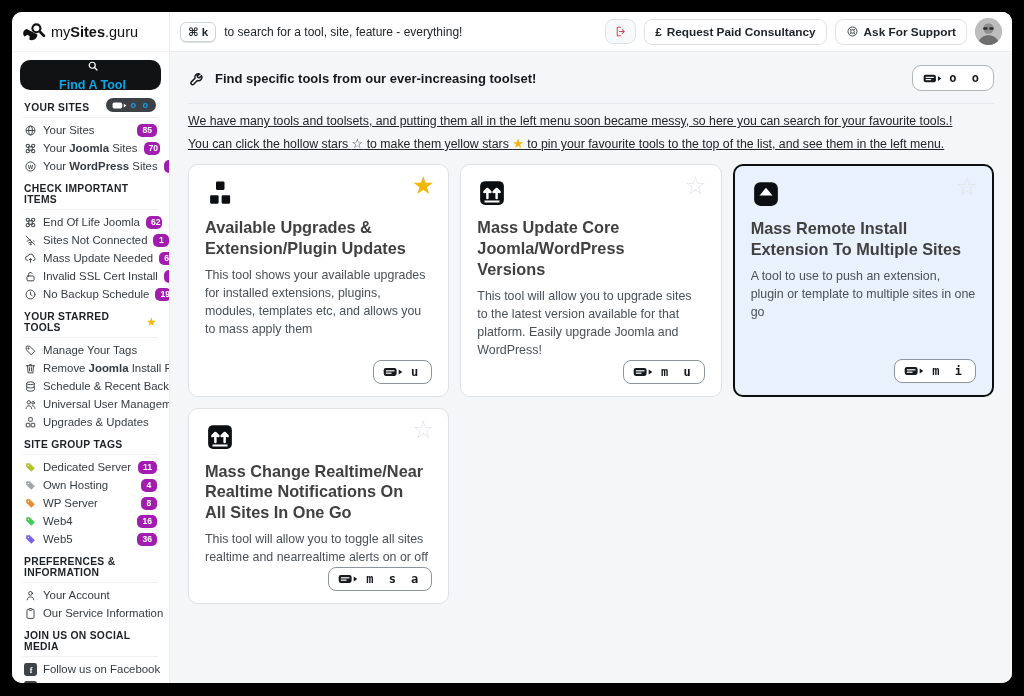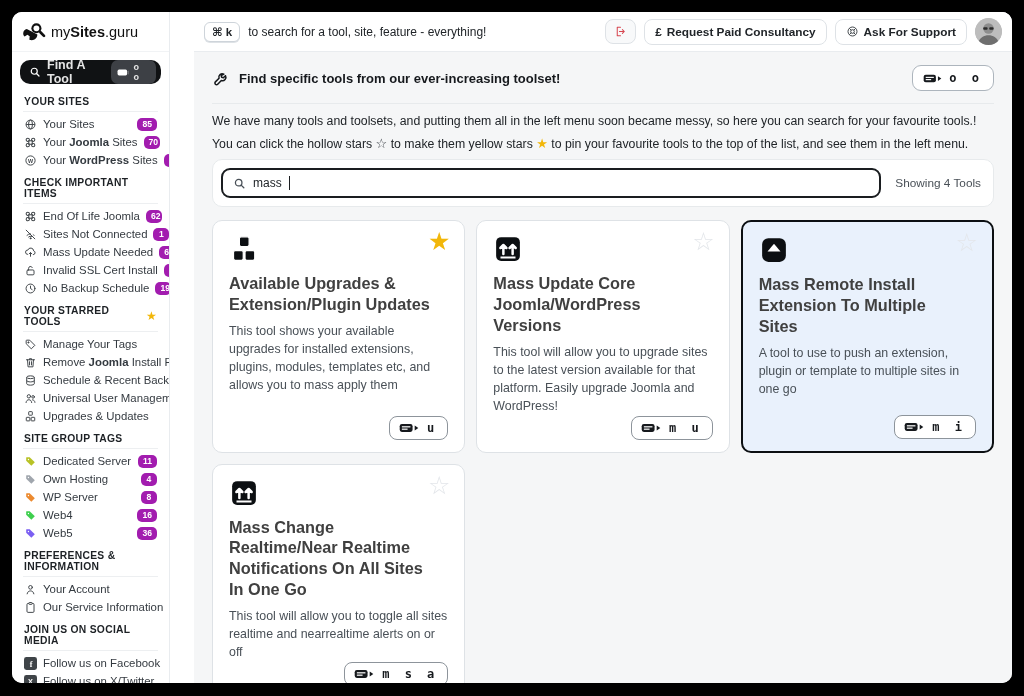--- a/index.html
+++ b/index.html
@@ -1,30 +1,30 @@
 <!DOCTYPE html>
 <html><head>
 <meta charset="utf-8">
 <style>
   * { margin:0; padding:0; box-sizing:border-box; }
   html,body { width:1024px; height:696px; }
   body { background:#000; font-family:"Liberation Sans","DejaVu Sans",sans-serif; position:relative; }
   .frame { position:absolute; left:12px; top:12px; width:1000px; height:671px; background:#fff;
-           border-radius:10px; overflow:hidden; display:flex;gap:24px; }
+           border-radius:10px; overflow:hidden; display:flex; }
 
   
   .sidebar { width:158px; min-width:158px; background:#fff; border-right:1px solid #e9ecef;
              display:flex; flex-direction:column; overflow:hidden; }
   .logo-row { height:40px; min-height:40px; display:flex; align-items:center; gap:5px; padding:0 10px;
               border-bottom:1px solid #f1f3f5; }
   .logo-text { font-size:14.5px; color:#111; white-space:nowrap; }
   .logo-text b { font-weight:800; }
-  .find-tool-btn { margin:8px 8px 4px; background:#101214; color:#e5e5e5; border-radius:10px; height:24px;
+  .find-tool-btn { margin:8px 8px 4px; background:#101214; color:#0ea5e9; border-radius:10px; height:30px;
                    display:flex; align-items:center; gap:6px; padding:0 5px 0 9px; font-size:12.5px; font-weight:700;
-                   cursor:pointer; }
+                   cursor:pointer;flex-direction:column; }
   .find-tool-keys { margin-left:auto; background:#3d4045; border-radius:7px; padding:2px 6px; display:flex;
                     align-items:center; gap:4px; font-size:9px; font-weight:700; letter-spacing:2px; }
   .sb-scroll { flex:1; padding:0 11px 6px; overflow:hidden; }
   .sb-title { font-size:10.3px; font-weight:700; color:#1d2125; letter-spacing:.3px; padding:8px 1px 4px;
               border-bottom:1px solid #edeff1; margin-bottom:3px; display:flex; align-items:center; }
   .sb-title .hstar { margin-left:auto; color:#f2b70a; font-size:12px; }
   .sb-item { display:flex; align-items:center; gap:6px; padding:2.5px 1px; font-size:11.4px; color:#343a40;
              cursor:pointer; white-space:nowrap; }
   .sb-item .lbl b { font-weight:700; }
   .cnt { margin-left:auto; background:#a21caf; color:#fff; border-radius:5px; font-size:8.6px; font-weight:700;
@@ -48,21 +48,21 @@
   .avatar svg { position:absolute; inset:0; }
 
   
   .content { flex:1; padding:13px 18px 0; overflow:hidden; }
   .page-head { display:flex; align-items:center; gap:8px; }
   .page-title { font-size:13px; font-weight:700; color:#16191d; }
   .head-kbd { margin-left:auto; border:1px solid #adb5bd; border-radius:9px; background:#fff; padding:5px 10px;
               display:flex; align-items:center; gap:7px; font-family:"DejaVu Sans Mono",monospace;
               font-size:12px; font-weight:700; color:#16191d; }
   .divider { border:none; border-top:1px solid #e7eaec; margin:12px 0 10px; }
-  .intro { font-size:12.3px; color:#212529; margin-bottom:8px; }
+  .intro { font-size:12.3px; color:#212529; margin-bottom:8px;text-decoration:underline; }
   .intro .s-hollow { color:#343a40; font-size:13px; }
   .intro .s-filled { color:#f2b70a; font-size:13px; }
 
   .search-row { margin-top:4px; background:#fff; border:1px solid #e7eaec; border-radius:10px;
                 padding:8px 12px 8px 8px; display:flex; align-items:center; gap:14px; }
   .search-box { flex:1; border:2px solid #1a1d20; border-radius:9px; background:#fff; height:30px;
                 display:flex; align-items:center; gap:7px; padding:0 10px; cursor:text; }
   .search-box .val { font-size:12px; color:#212529; }
   .caret { width:1.5px; height:14px; background:#1a1d20; }
   .results-text { font-size:11.8px; color:#495057; white-space:nowrap; }
@@ -483,30 +483,20 @@
             </svg>
           <span class="keys">o o</span>
         </span>
       </div>
 
       <hr class="divider">
 
       <p class="intro">We have many tools and toolsets, and putting them all in the left menu soon became messy, so here you can search for your favourite tools.!</p>
       <p class="intro"><span>You can click the hollow stars </span><span class="s-hollow">☆</span><span> to make them yellow stars </span><span class="s-filled">★</span><span> to pin your favourite tools to the top of the list, and see them in the left menu.</span></p>
 
-      <div class="search-row">
-        <div class="search-box" role="textbox">
-          <svg class="ic" style="width:13px;height:13px;color:#495057">
-              <use href="#i-search" width="13" height="13"></use>
-            </svg>
-          <span class="val">mass</span>
-          <span class="caret"></span>
-        </div>
-        <span class="results-text">Showing 4 Tools</span>
-      </div>
 
       <div class="cards-grid">
 
         <div class="card">
           <svg class="card-icon">
               <use href="#i-boxes-f" width="30" height="30"></use>
             </svg>
           <span class="card-star filled">★</span>
           <div class="card-title">Available Upgrades &amp; Extension/Plugin Updates</div>
           <div class="card-desc">This tool shows your available upgrades for installed extensions, plugins, modules, templates etc, and allows you to mass apply them</div>

